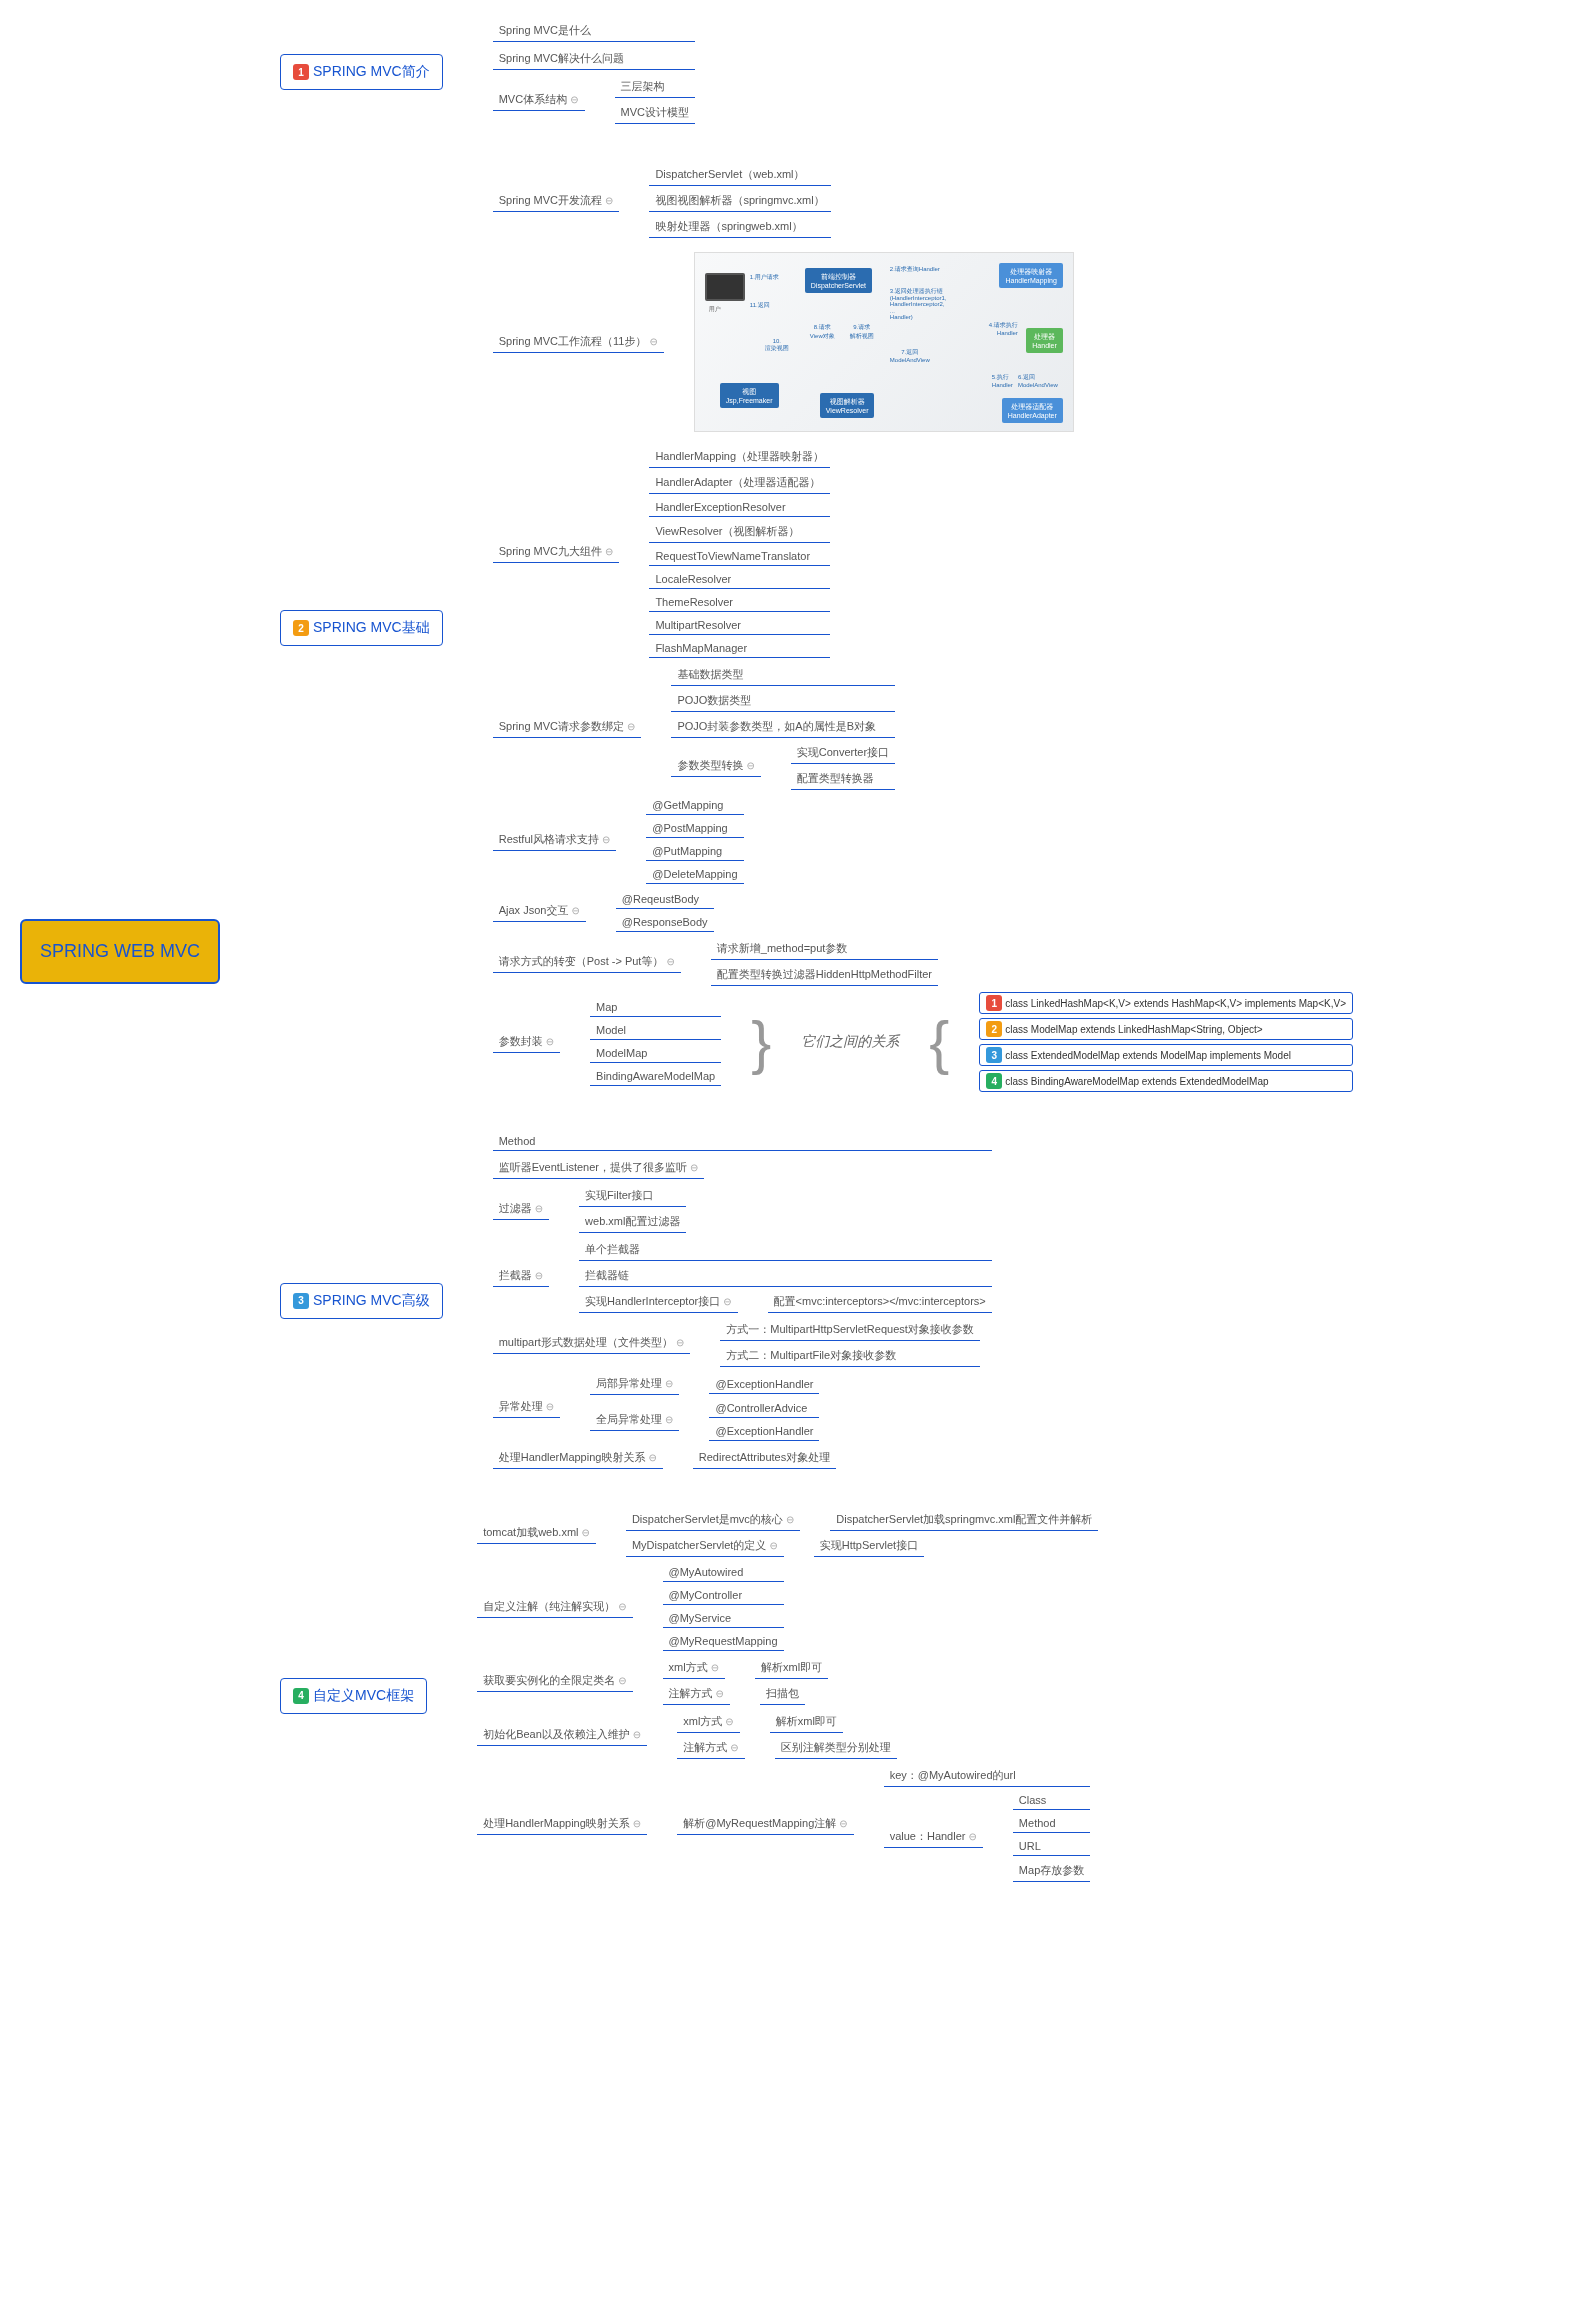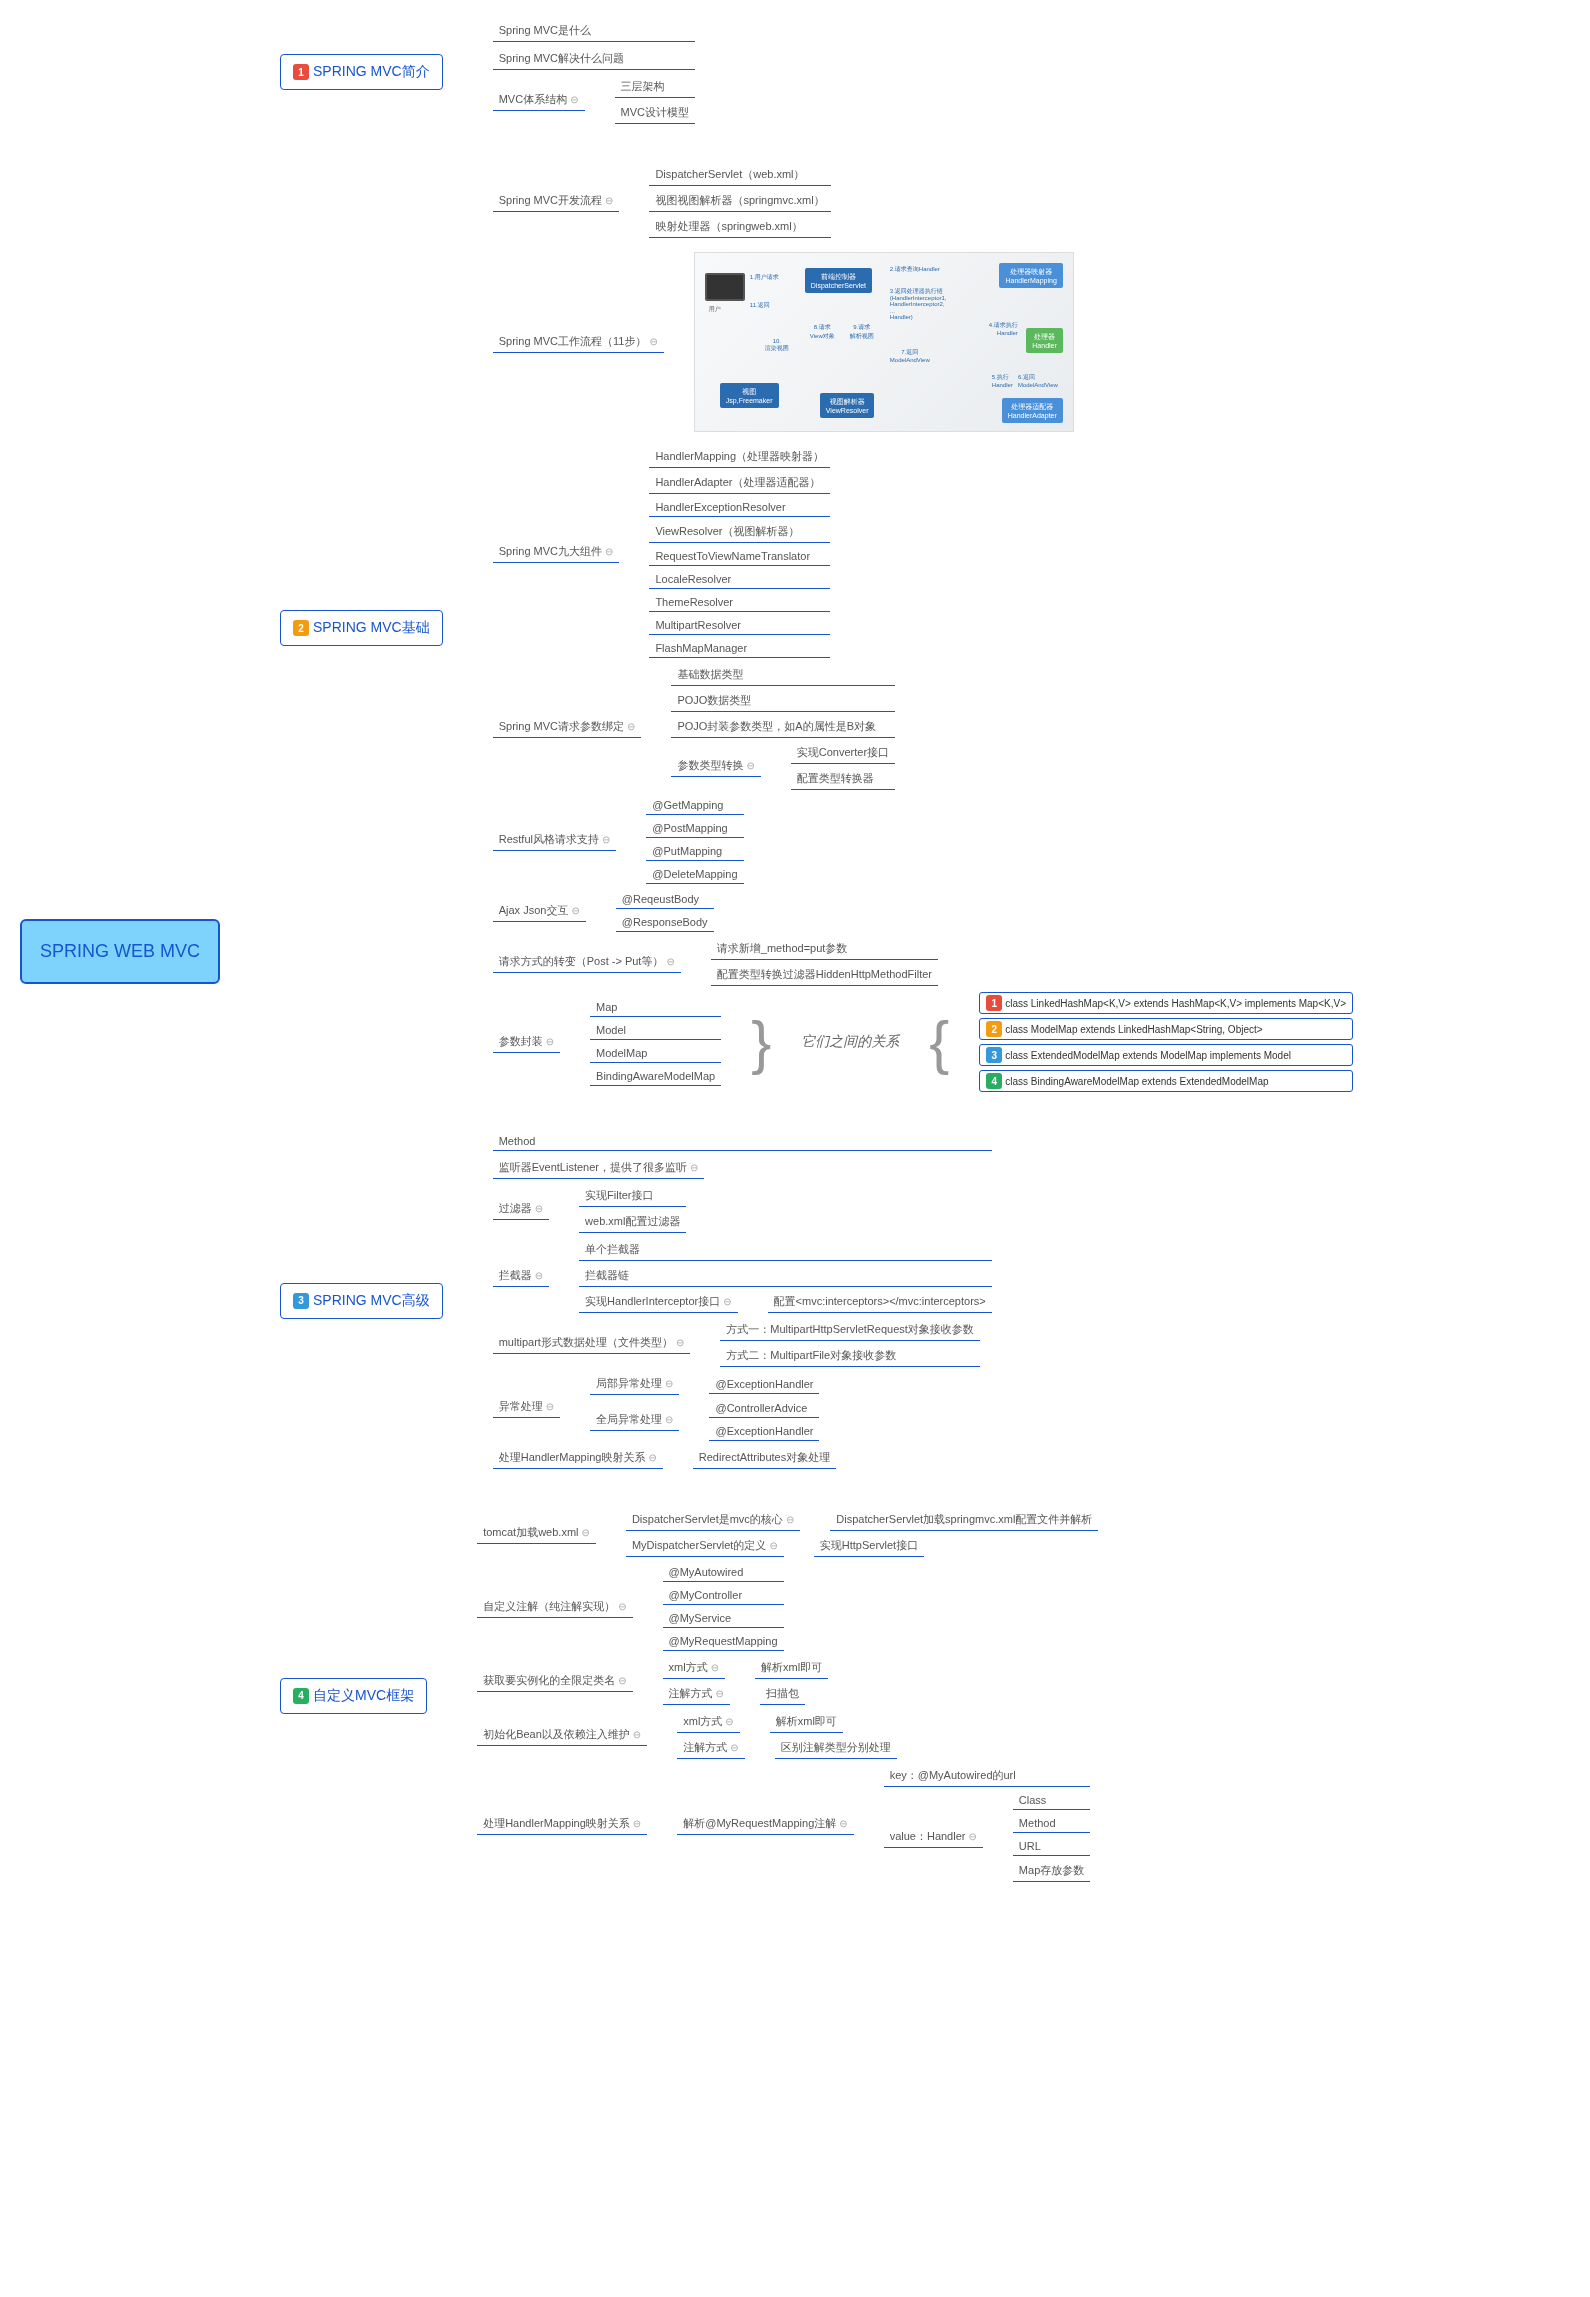--- a/index.html
+++ b/index.html
@@ -1,18 +1,18 @@
 <!DOCTYPE html>
 <html><head>
 <meta charset="utf-8">
 <style>
 *{margin:0;padding:0;box-sizing:border-box}
 body{font-family:Arial,"Microsoft YaHei",sans-serif;font-size:12px;color:#333;background:#fff;padding:20px;width:1590px}
 .mindmap{display:flex;align-items:center}
-.root{border:2px solid #1754d0;border-radius:6px;padding:20px 18px;font-size:18px;color:#1754d0;font-weight:500;white-space:nowrap;background:#7dd3fc}
+.root{border:2px solid #1754d0;border-radius:6px;padding:20px 18px;font-size:18px;color:#1754d0;font-weight:500;white-space:nowrap;background:#eab308}
 .branches{display:flex;flex-direction:column;gap:40px;margin-left:60px}
 .branch{display:flex;align-items:center}
 .level1{border:1.5px solid #1754d0;border-radius:4px;padding:8px 12px;color:#1754d0;font-size:14px;white-space:nowrap;background:#fff;display:flex;align-items:center;gap:4px}
 .num-badge{display:inline-flex;align-items:center;justify-content:center;width:16px;height:16px;border-radius:3px;color:#fff;font-size:10px;font-weight:bold}
 .nb-red{background:#e74c3c}
 .nb-orange{background:#f39c12}
 .nb-blue{background:#3498db}
 .nb-green{background:#27ae60}
 .subtree{margin-left:50px;display:flex;flex-direction:column;gap:6px}
 .row{display:flex;align-items:center;gap:30px}

